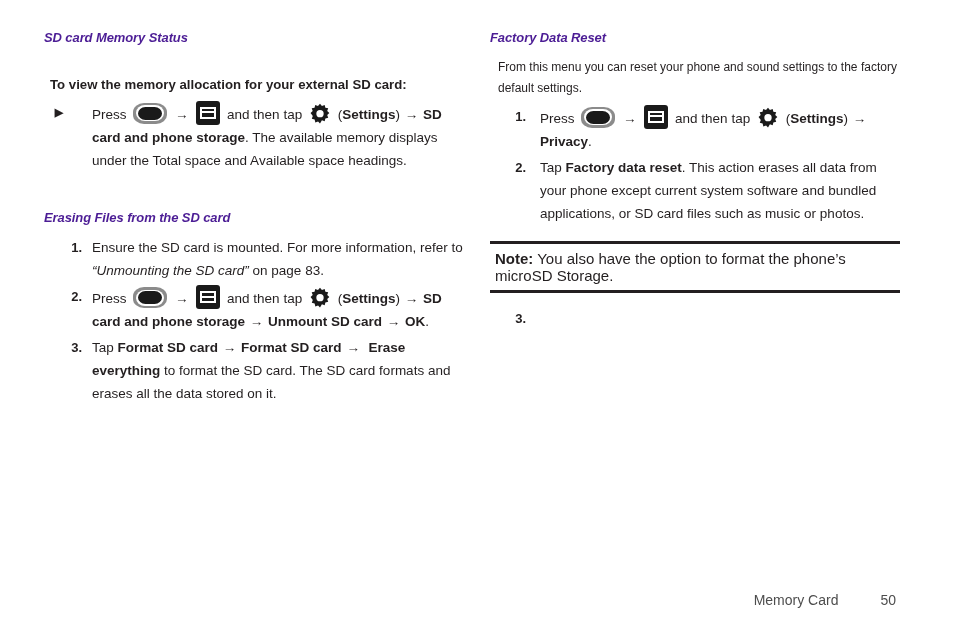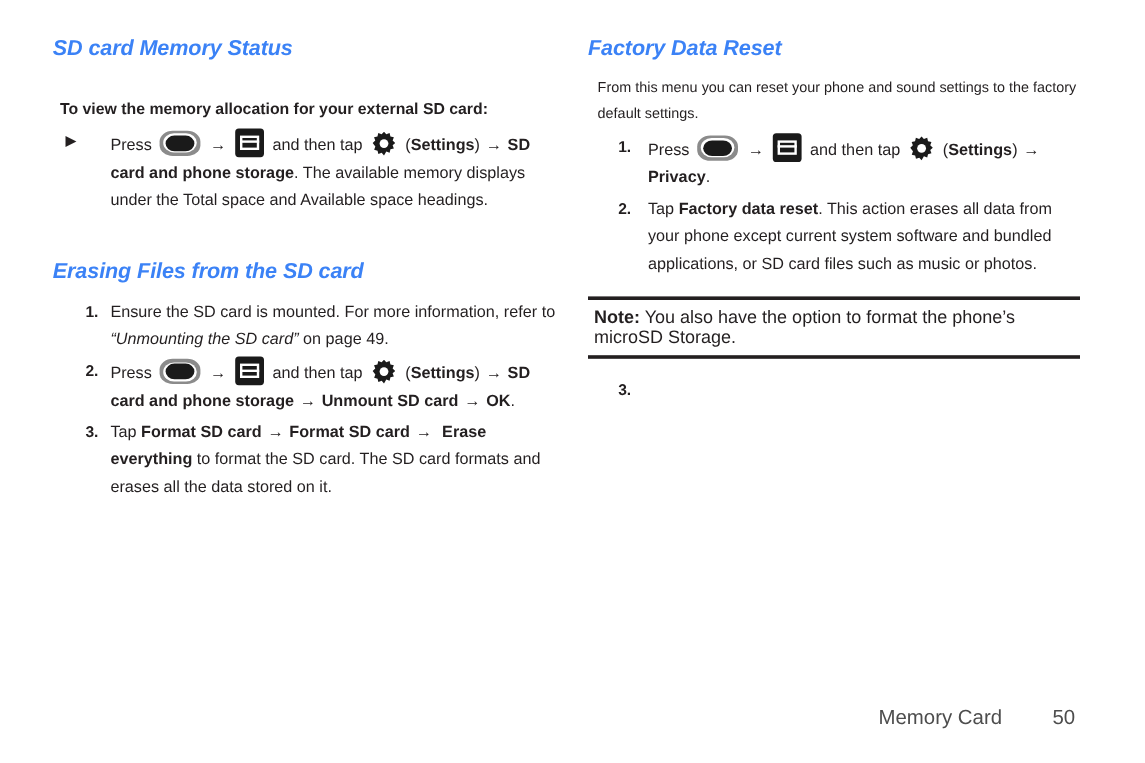--- a/index.html
+++ b/index.html
@@ -27,24 +27,24 @@
   
   .col {
     position: absolute;
     top: 30px;
   }
   .col-left  { left: 44px;  width: 420px; }
   .col-right { left: 490px; width: 410px; }
 
   
   .section-head {
-    font-size: 18px;
+    font-size: 13px;
     font-weight: bold;
     font-style: italic;
-    color: #3b82f6;
+    color: #4c1d95;
     letter-spacing: -0.1px;
     margin: 0 0 11px 0;
     line-height: 1.2;
   }
   .section-head.second { margin-top: 38px; }
 
   
   .intro {
     font-size: 12px;
     line-height: 21px;
@@ -167,21 +167,21 @@
   }
   .note-label { font-weight: bold; }
 
   
   .footer {
     position: absolute;
     left: 0;
     bottom: 28px;
     width: 954px;
     text-align: right;
-    font-size: 17px;
+    font-size: 14px;
     color: #4d4d4d;
   }
   .footer .chapter { margin-right: 42px; }
   .footer .pageno  { margin-right: 58px; }
 </style>
 </head>
 <body>
 
 <div class="page">
 
@@ -217,21 +217,21 @@
       </li>
     </ul>
 
     <h2 class="section-head second">Erasing Files from the SD card</h2>
 
 
     <ol class="steps">
 
       <li class="step">
         <span class="step-marker">1.</span>
-        <span><span>Ensure the SD card is mounted. For more information, refer to </span><i>“Unmounting the SD card”</i><span> on page 49.</span></span>
+        <span><span>Ensure the SD card is mounted. For more information, refer to </span><i>“Unmounting the SD card”</i><span> on page 83.</span></span>
       </li>
 
       <li class="step">
         <span class="step-marker">2.</span>
         <span>
           <span>Press</span>
           <span class="icon icon-home">
             <span class="outer"></span><span class="inner"></span><span class="core"></span>
           </span>
           <span class="arrow">→</span>

